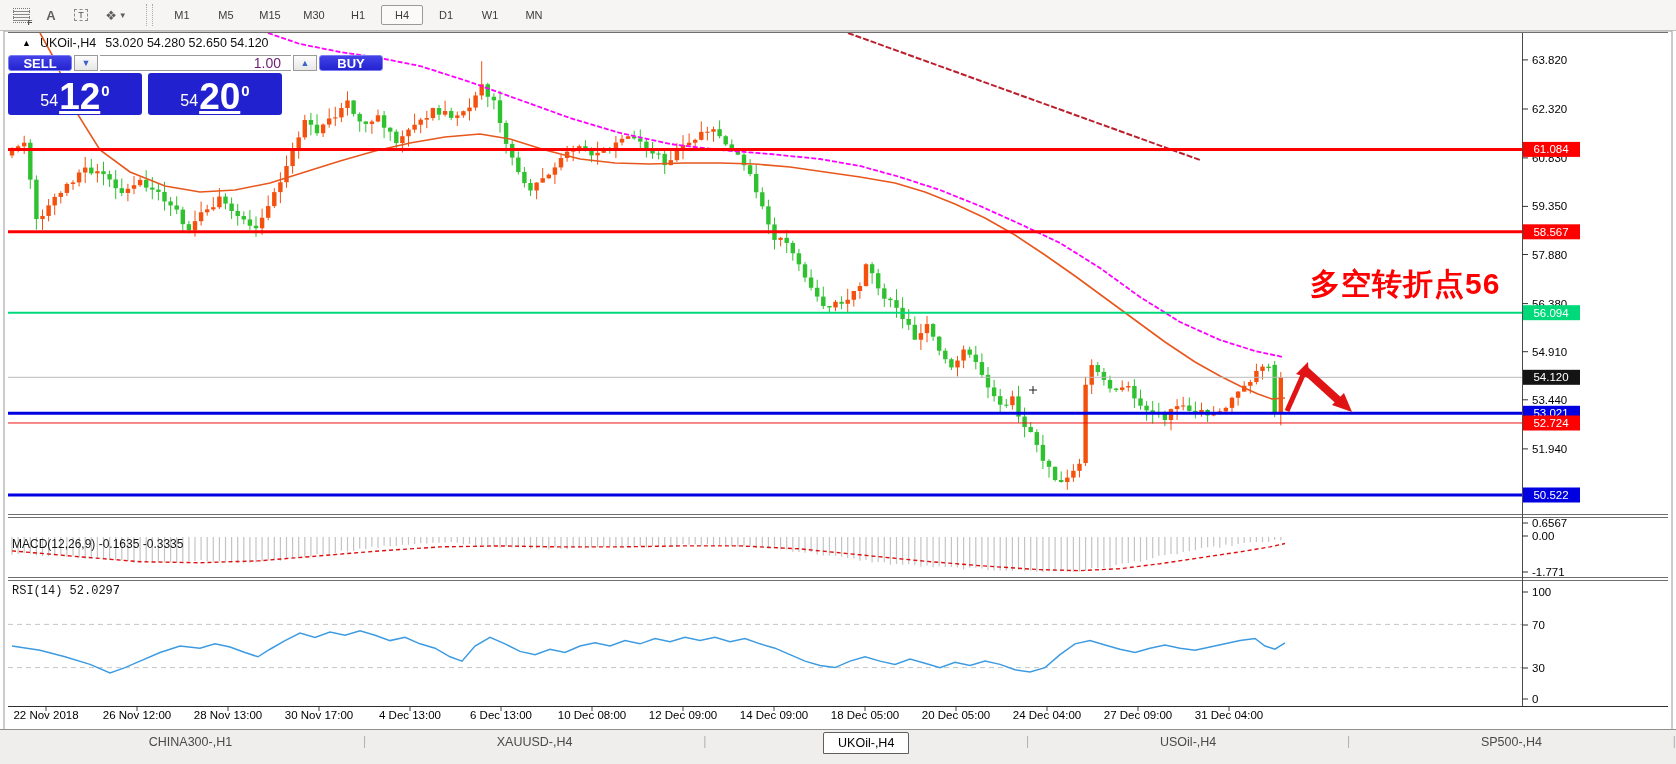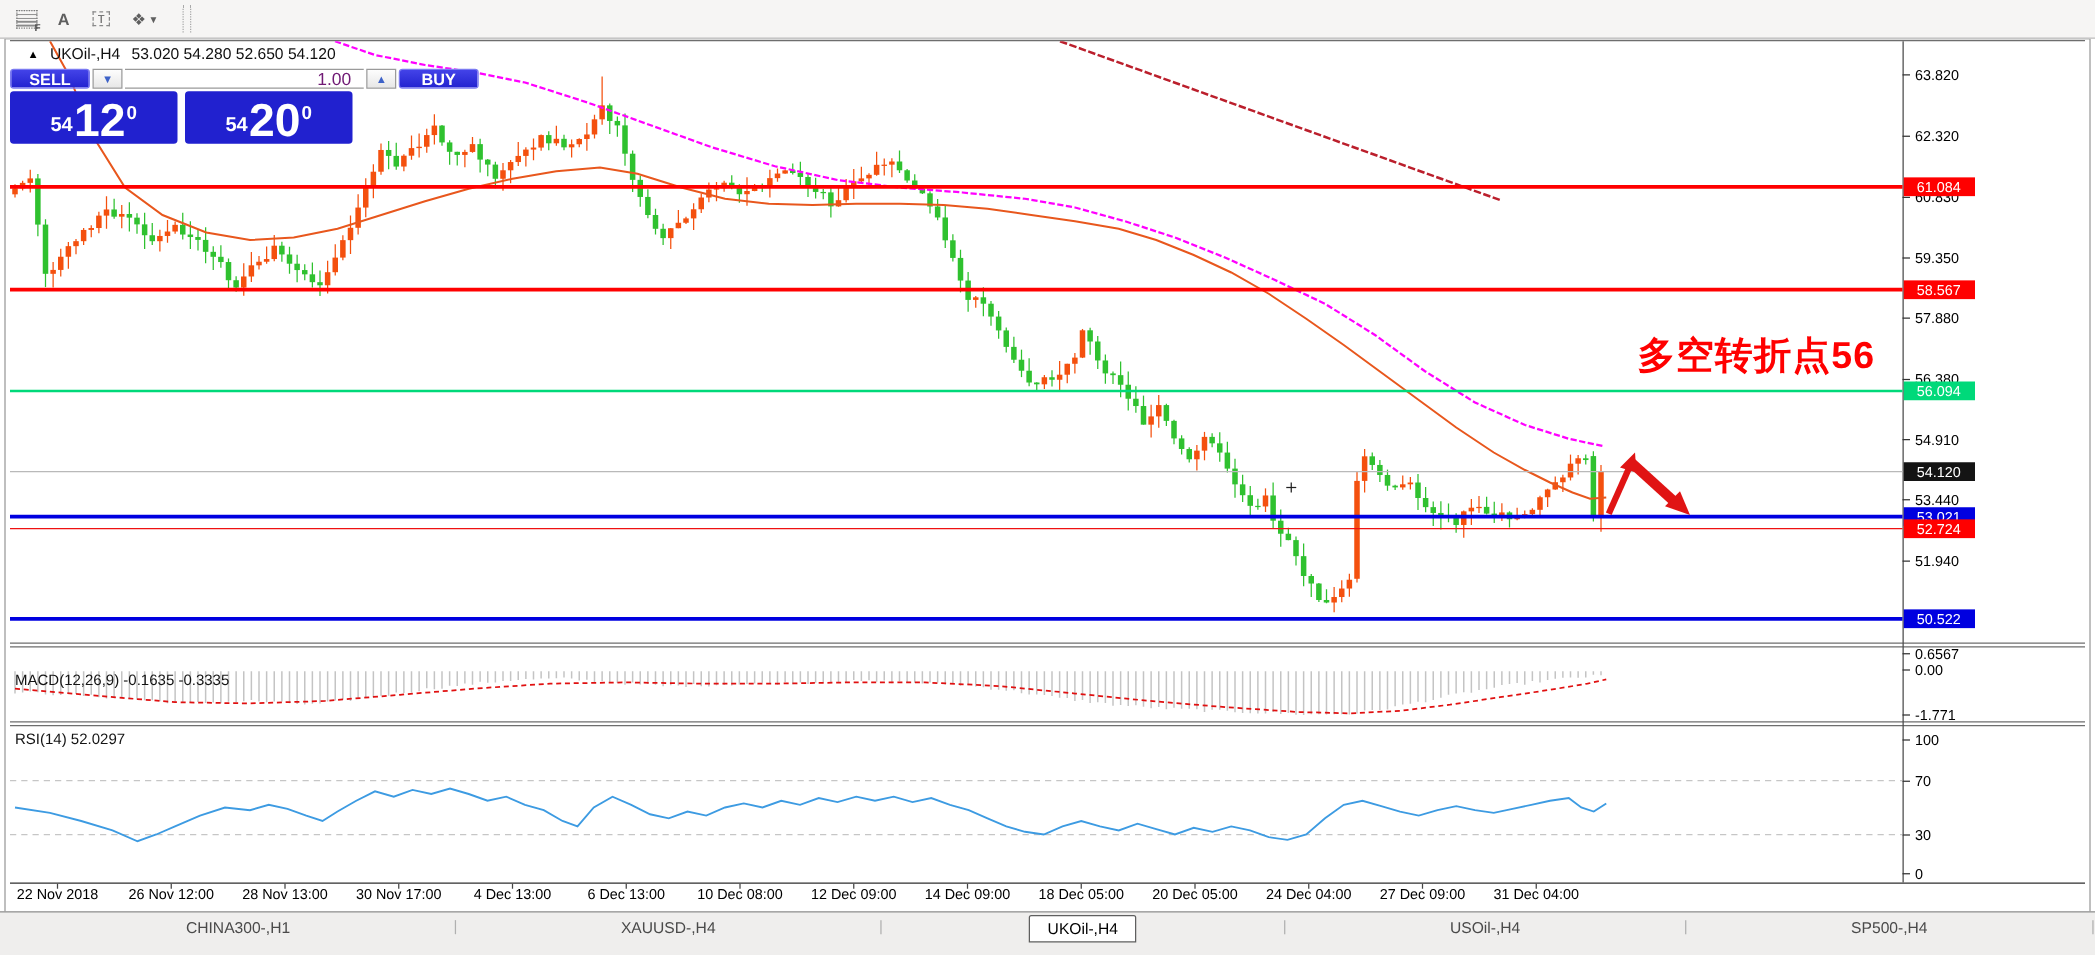--- a/index.html
+++ b/index.html
@@ -36,22 +36,22 @@
           background:linear-gradient(#4343e8,#2323d0);cursor:pointer;}
   .spin-btn{flex:0 0 22px;display:flex;align-items:center;justify-content:center;
             background:linear-gradient(#fdfdfd,#e7e7e7);border:1px solid #9a9a9a;
             color:#3d62c8;font-size:9px;cursor:pointer;}
   .vol-field{flex:1 1 auto;border:1px solid #9a9a9a;border-left:none;border-right:none;
              font-size:14px;text-align:right;padding:0 10px 0 0;color:#701a75;
              font-family:"Liberation Sans",sans-serif;outline:none;}
   .tp-row2{display:flex;gap:6px;margin-top:2px;}
   .price-box{width:134px;height:42px;background:#2121cf;border-radius:3px;color:#fff;
              display:flex;align-items:flex-end;justify-content:center;padding-bottom:3px;box-sizing:border-box;}
-  .pb-small{font-size:16px;font-weight:bold;line-height:1;margin-bottom:3px;}
-  .pb-big{font-size:37px;font-weight:bold;line-height:0.85;margin:0 1px;}
+  .pb-small{font-size:16px;font-weight:normal;line-height:1;margin-bottom:3px;}
+  .pb-big{font-size:37px;font-weight:bold;line-height:0.85;margin:0 1px;text-decoration:underline;}
   .pb-sup{font-size:15px;font-weight:bold;line-height:1;margin-bottom:14px;}
   
   .tabbar{position:absolute;left:0;top:729px;width:1676px;height:35px;background:#efeeed;
           border-top:1px solid #8f8f8f;z-index:3;display:flex;align-items:flex-start;box-sizing:border-box;justify-content:space-between;}
   .tab{margin-top:2px;padding:3px 14px;font-size:12.5px;color:#4a4a4a;cursor:pointer;white-space:nowrap;}
   .tab.active{background:#ffffff;border:1px solid #5f5f5f;border-radius:2px 2px 0 0;color:#000;}
   .tab-sep{margin-top:4px;color:#b0b0b0;font-size:12px;cursor:default;}
   svg{position:absolute;left:0;top:0;z-index:1;}
 </style>
 </head>
@@ -67,20 +67,31 @@
       <div class="tool-btn" style="font-weight: bold;">A</div>
       <div class="tool-btn">
         <span class="t-box">T</span>
       </div>
       <div class="tool-btn" style="width: 40px;">
         <span>❖</span>
         <span class="caret">▼</span>
       </div>
     </div>
   <div class="tb-sep"></div>
+  <div class="tf-group" id="tf-buttons">
+      <div class="tf-btn">M1</div>
+      <div class="tf-btn">M5</div>
+      <div class="tf-btn">M15</div>
+      <div class="tf-btn">M30</div>
+      <div class="tf-btn">H1</div>
+      <div class="tf-btn active">H4</div>
+      <div class="tf-btn">D1</div>
+      <div class="tf-btn">W1</div>
+      <div class="tf-btn">MN</div>
+    </div>
 </div>
 
 <svg id="chart-svg" width="1676" height="764">
     <rect x="4" y="31" width="1668" height="731" fill="#ffffff" stroke="#9a9a9a" stroke-width="1"></rect>
     <g>
       <line x1="8" y1="514.5" x2="1668" y2="514.5" stroke="#6e6e6e"></line>
       <line x1="8" y1="517.5" x2="1668" y2="517.5" stroke="#6e6e6e"></line>
       <line x1="8" y1="577.5" x2="1668" y2="577.5" stroke="#6e6e6e"></line>
       <line x1="8" y1="580.5" x2="1668" y2="580.5" stroke="#6e6e6e"></line>
       <line x1="8" y1="706.5" x2="1668" y2="706.5" stroke="#2e2e2e"></line>
@@ -861,21 +872,21 @@
     </div>
     <div class="price-box">
       <span class="pb-small">54</span>
       <span class="pb-big">20</span>
       <span class="pb-sup">0</span>
     </div>
   </div>
 </div>
 
 <div class="ind-label" style="left:12px;top:521px;margin-top:16px;">MACD(12,26,9) -0.1635 -0.3335</div>
-<div class="ind-label" style="left:12px;top:584px;">RSI(14) 52.0297</div>
+<div class="ind-label" style="left:12px;top:584px;font-family:Liberation Mono, monospace;">RSI(14) 52.0297</div>
 <div class="annotation">多空转折点56</div>
 
 <div class="tabbar" id="tabbar">
     <div style="width: 18px;"></div>
     <div class="tab">CHINA300-,H1</div>
     <div class="tab-sep">|</div>
     <div class="tab">XAUUSD-,H4</div>
     <div class="tab-sep">|</div>
     <div class="tab active">UKOil-,H4</div>
     <div class="tab-sep">|</div>

